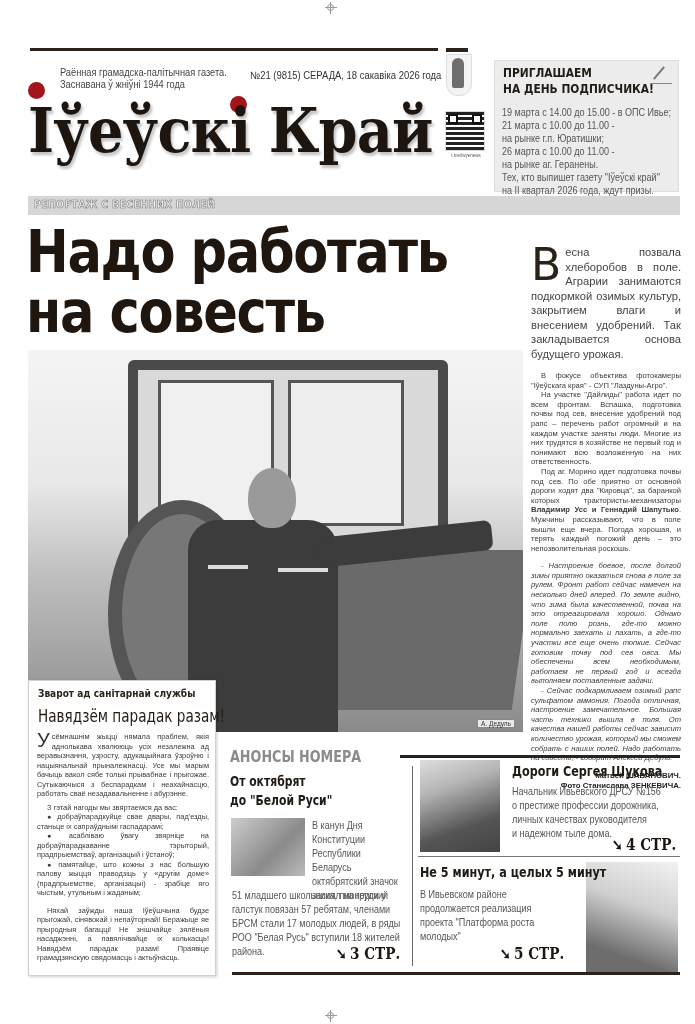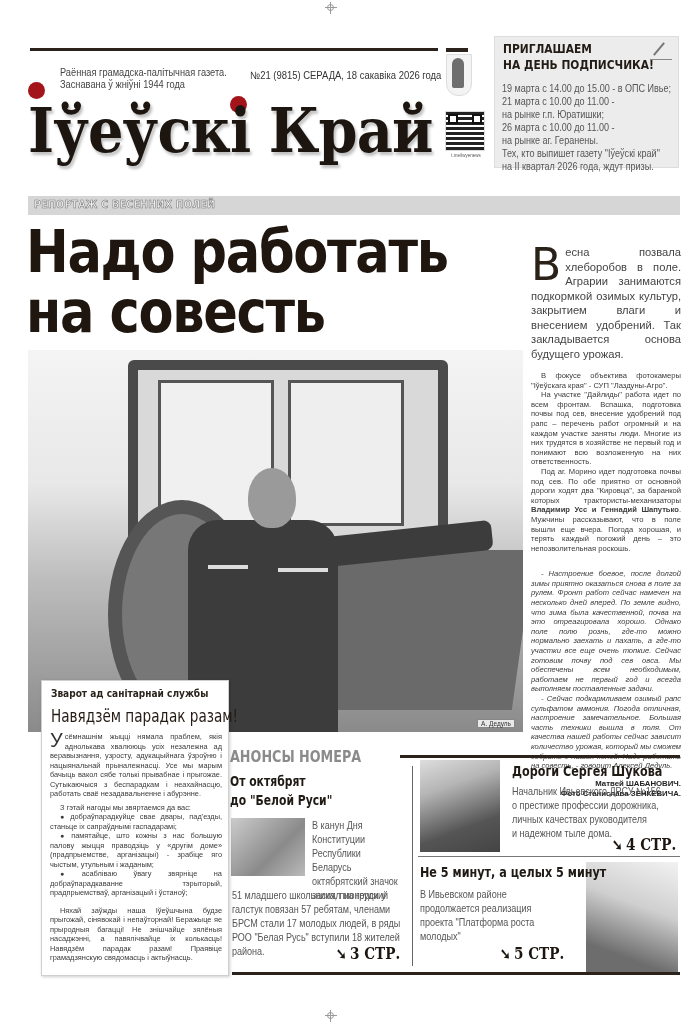--- a/index.html
+++ b/index.html
@@ -23,21 +23,21 @@
   .coat { left: 446px; top: 48px; width: 22px; height: 4px; background: #2a221b; }
   .coat-shield { left: 446px; top: 54px; width: 24px; height: 40px; border-radius: 0 0 12px 12px; background: #f3f3f3; border: 1px solid #ddd; }
   .coat-figure { left: 452px; top: 58px; width: 12px; height: 30px; background: #6e6e6e; border-radius: 6px 6px 2px 2px; }
   .qr { left: 446px; top: 112px; width: 38px; height: 38px; background:
         repeating-linear-gradient(0deg, #222 0 3px, #fff 3px 5px),
         #fff; outline: 1px solid #ddd; }
   .qr:before { content:""; position:absolute; left:2px; top:2px; width:10px; height:10px; border:2px solid #111; background:#fff; box-sizing:border-box; }
   .qr:after { content:""; position:absolute; right:2px; top:2px; width:10px; height:10px; border:2px solid #111; background:#fff; box-sizing:border-box; }
   .qr-label { left: 442px; top: 153px; font-size: 4.5px; color: #555; width: 48px; text-align: center; }
 
-  .promo { left: 494px; top: 36px; width: 185px; height: 132px; background: #ececec; border: 1px solid #ddd; box-sizing: border-box; }
+  .promo { left: 494px; top: 60px; width: 185px; height: 132px; background: #ececec; border: 1px solid #ddd; box-sizing: border-box; }
   .promo-title { left: 8px; top: 4px; font-family: "DejaVu Sans", sans-serif; font-weight: bold; font-size: 13px; line-height: 16px; color: #231c16; transform: scaleX(0.82); transform-origin: left top; white-space: nowrap; }
   .promo-text { left: 7px; top: 45px; font-size: 10.5px; line-height: 13px; color: #555; transform: scaleX(0.86); transform-origin: left top; white-space: nowrap; }
   .pen-icon { right: 6px; top: 6px; width: 22px; height: 16px; border-bottom: 1px solid #888; }
   .pen-icon:before { content:""; position:absolute; left: 8px; top: -2px; width: 2px; height: 16px; background:#777; transform: rotate(40deg); }
 
   
   .rubric-bar { left: 28px; top: 196px; width: 652px; height: 19px; background: #d6d6d6; }
   .rubric-text { left: 6px; top: 2px; font-family: "DejaVu Sans", sans-serif; font-weight: bold; font-size: 11px; color: #eee; -webkit-text-stroke: 0.6px #777; letter-spacing: 0.3px; transform: scaleX(0.86); transform-origin: left top; white-space: nowrap; }
 
   
@@ -57,26 +57,26 @@
   .ph-stripe { left: 180px; top: 215px; width: 40px; height: 4px; background: #ddd; }
   .ph-stripe2 { left: 250px; top: 218px; width: 50px; height: 4px; background: #ddd; }
   .photo-credit { right: 8px; bottom: 4px; background: #e9e9e9; border: 1px solid #888; font-size: 6.5px; padding: 0 3px; color: #333; }
 
   
   .art { left: 531px; top: 245px; width: 150px; font-size: 10.4px; color: #3c3c3c; }
   .lead { font-size: 11.2px; line-height: 14.5px; color: #444; text-align: justify; margin: 0; }
   .dropcap { float: left; font-family: "DejaVu Sans", sans-serif; font-size: 44px; line-height: 36px; margin: 2px 4px 0 0; color: #2a2219; }
   .body-txt { font-size: 7.6px; line-height: 9.6px; text-align: justify; margin: 0; color: #3a3a3a; }
   .body-txt p { margin: 0; text-indent: 10px; }
-  .body-txt p.gap { margin-top: 16px; }
+  .body-txt p.gap { margin-top: 8px; }
   .body-txt i { font-style: italic; }
   .sign { font-size: 7.8px; line-height: 10px; font-weight: bold; text-align: right; color: #222; margin-top: 8px; }
 
   
-  .san-box { left: 28px; top: 680px; width: 188px; height: 296px; background: #fff; border: 1px solid #cfcfcf; box-sizing: border-box; box-shadow: 1px 1px 3px rgba(0,0,0,0.2); z-index: 4; margin-left: 13px; }
+  .san-box { left: 28px; top: 680px; width: 188px; height: 296px; background: #fff; border: 1px solid #cfcfcf; box-sizing: border-box; box-shadow: 1px 1px 3px rgba(0,0,0,0.2); z-index: 4; }
   .san-kicker { left: 9px; top: 6px; font-family: "DejaVu Sans", sans-serif; font-weight: bold; font-size: 11px; color: #2a241c; transform: scaleX(0.82); transform-origin: left top; white-space: nowrap; }
   .san-title { left: 9px; top: 25px; font-family: "DejaVu Sans", sans-serif; font-size: 17px; color: #241c14; transform: scaleX(0.8); transform-origin: left top; white-space: nowrap; }
   .san-body { left: 8px; top: 51px; width: 172px; font-size: 7.4px; line-height: 9.5px; color: #3a3a3a; text-align: justify; }
   .san-body p { margin: 0; }
   .san-body .ind { text-indent: 10px; }
   .san-body .gap { margin-top: 8px; }
   .san-drop { float: left; font-size: 20px; line-height: 16px; margin-right: 2px; color: #333; }
   .bullet:before { content: "\25CF"; margin: 0 3px 0 10px; font-size: 7px; }
 
   
@@ -181,22 +181,22 @@
   </div>
 </div>
 
 <div class="abs san-box">
   <div class="abs san-kicker">Зварот ад санітарнай службы</div>
   <div class="abs san-title">Навядзём парадак разам!</div>
   <div class="abs san-body">
     <p><span class="san-drop">У</span><span>сёмнашнім жыцці нямала праблем, якія аднолькава хвалююць усіх незалежна ад веравызнання, узросту, адукацыйнага ўзроўню і нацыянальнай прыналежнасці. Усе мы марым бачыць вакол сябе толькі прывабнае і прыгожае. Сутыкаючыся з беспарадкам і неахайнасцю, работать сваё незадавальненне і абурэнне.</span></p>
     <p class="ind" style="margin-top:4px;">З гэтай нагоды мы звяртаемся да вас:</p>
     <p class="bullet">добраўпарадкуйце свае двары, пад'езды, станьце іх сапраўднымі гаспадарамі;</p>
+    <p class="bullet">асабліваю ўвагу звярніце на добраўпарадкаванне тэрыторый, прадпрыемстваў, арганізацый і ўстаноў;</p>
     <p class="bullet">памятайце, што кожны з нас большую палову жыцця праводзіць у «другім доме» (прадпрыемстве, арганізацыі) - зрабіце яго чыстым, утульным і жаданым;</p>
-    <p class="bullet">асабліваю ўвагу звярніце на добраўпарадкаванне тэрыторый, прадпрыемстваў, арганізацый і ўстаноў;</p>
     <p class="ind gap">Няхай заўжды наша Іўеўшчына будзе прыгожай, сінявокай і непаўторнай! Беражыце яе прыродныя багацці! Не знішчайце зялёныя насаджэнні, а павялічвайце іх колькасць! Навядзём парадак разам! Праявіце грамадзянскую свядомасць і актыўнасць.</p>
   </div>
 </div>
 
 <div class="abs anons-title">АНОНСЫ НОМЕРА</div>
 
 <div class="abs a1-title">
   <div>От октябрят</div>
   <div>до "Белой Руси"</div>
 </div>

